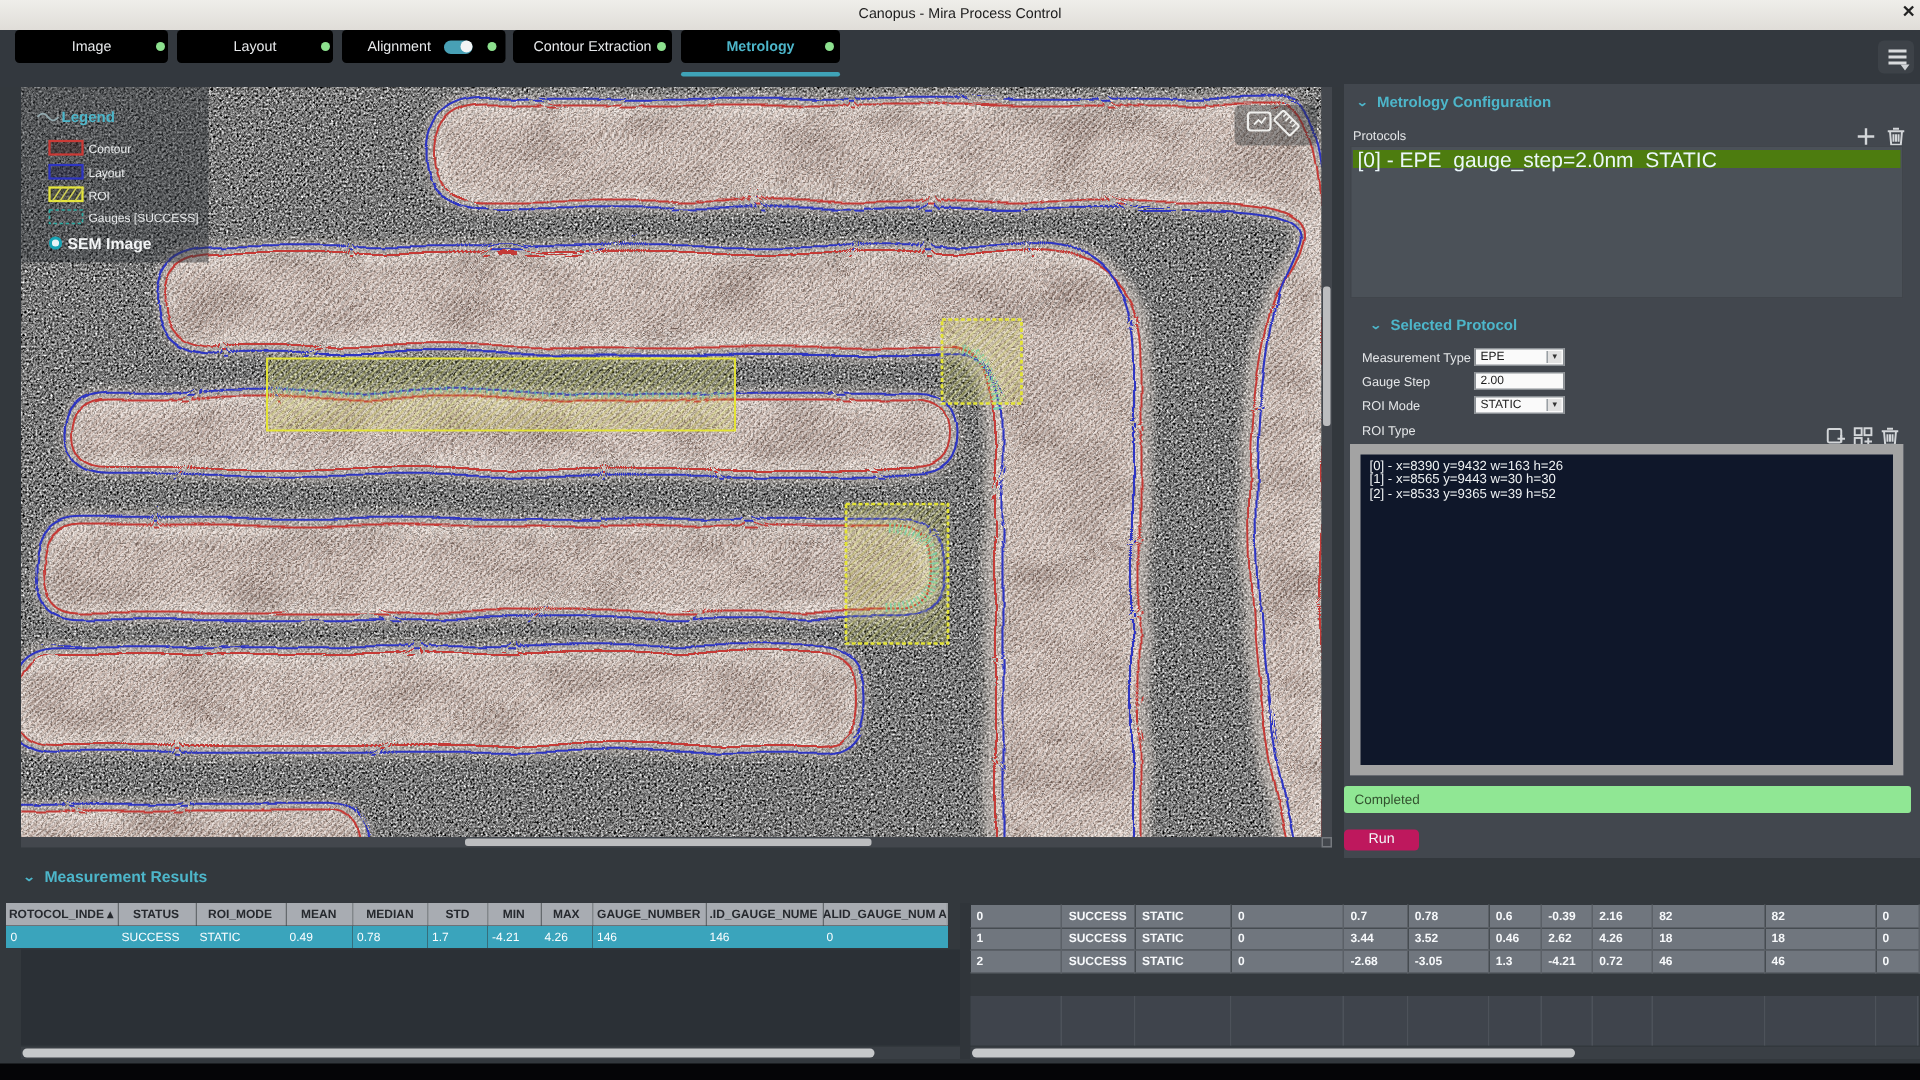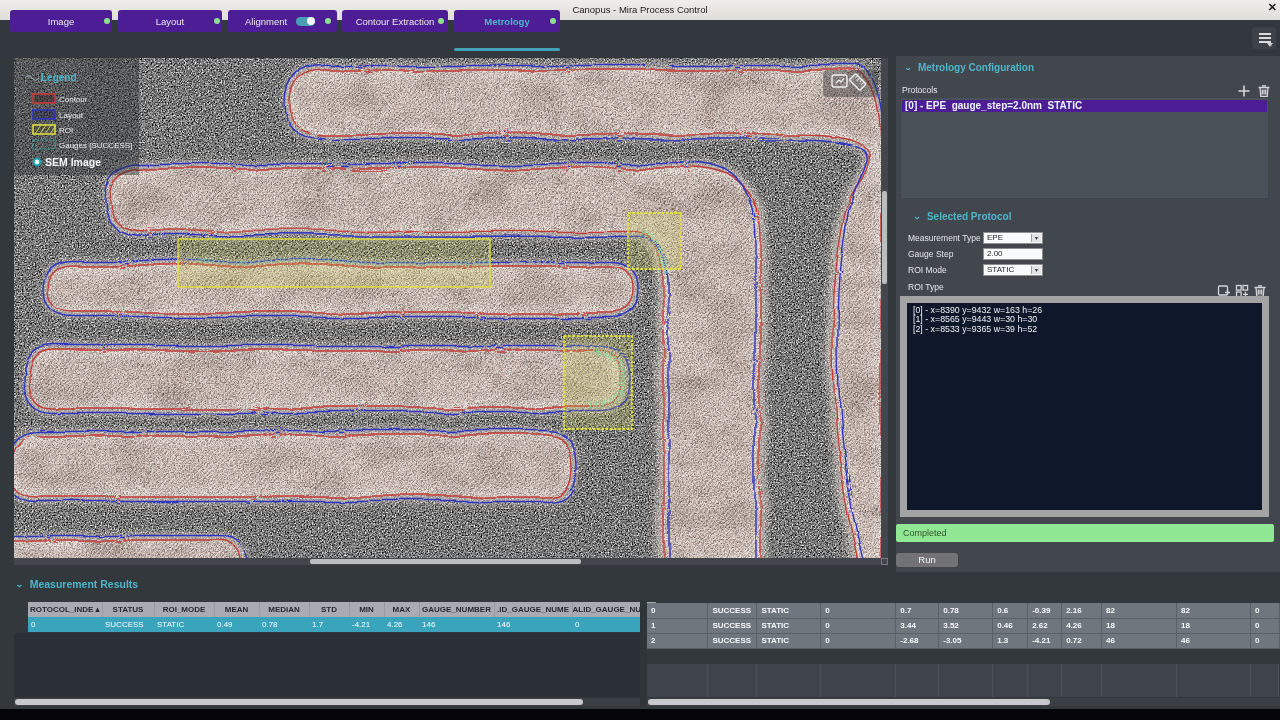--- a/index.html
+++ b/index.html
@@ -1,48 +1,48 @@
 <!DOCTYPE html>
 <html><head><meta charset="utf-8">
 <style>
 *{margin:0;padding:0;box-sizing:border-box}
 html,body{width:1280px;height:720px;overflow:hidden;background:#33383d;font-family:"Liberation Sans",sans-serif}
 .abs{position:absolute}
 #titlebar{left:0;top:0;width:1280px;height:20px;background:linear-gradient(#efeeea,#e0ddd8);color:#1b1b1b;font-size:9.5px;font-weight:normal;text-align:center;line-height:19px}
 #closex{right:3px;top:1px;font-size:11px;font-weight:bold;color:#222}
 #toolbar{left:0;top:20px;width:1280px;height:38px;background:#33383e}
-.tbtn{position:absolute;top:10px;height:22px;background:#4c1d95;border-radius:3px;color:#e7e9eb;font-size:9.5px;display:flex;align-items:center;justify-content:center}
+.tbtn{position:absolute;top:20px;height:22px;background:#000000;border-radius:3px;color:#e7e9eb;font-size:9.5px;display:flex;align-items:center;justify-content:center}
 .dot{position:absolute;width:6px;height:6px;border-radius:50%;background:#8ce08e;top:8px}
 .metro{color:#4db6ca;font-weight:bold}
 #underline{left:454px;top:48px;width:106px;height:3px;background:#3fa3b8;border-radius:2px}
 #burger{left:1252px;top:27px;width:24px;height:22px;background:#3d4248;border-radius:4px}
 .bline{position:absolute;left:7px;width:12px;height:2px;background:#d9dbdd}
 #sem{left:14px;top:58px}
 #hscroll{left:14px;top:558px;width:867px;height:7px;background:#43474d}
 #hthumb{left:310px;top:559px;width:271px;height:5px;background:#bcbdbf;border-radius:2px}
 #vscroll{left:881px;top:58px;width:7px;height:500px;background:#43474d}
 #vthumb{left:882px;top:191px;width:5px;height:93px;background:#bcbdbf;border-radius:2px}
 #corner{left:881px;top:558px;width:7px;height:7px;background:#43474d;border:1px solid #75797e}
 #rpanel{left:896px;top:56px;width:384px;height:516px;background:#42474e}
 .teal{color:#4db6ca;font-weight:bold}
 .chev{display:inline-block;transform:scaleY(0.8)}
 #mcfg{left:904px;top:62px;font-size:10px}
 .lbl{position:absolute;color:#e5e7e9;font-size:8.5px}
 #protobox{left:900px;top:97px;width:369px;height:102px;background:#4b5158;border:1px solid #40454b}
-#protorow{left:902px;top:100px;width:365px;height:12px;background:#4c1d95;color:#eaf6fa;font-size:10px;font-weight:bold;line-height:12px;padding-left:3px}
+#protorow{left:902px;top:100px;width:365px;height:12px;background:#4d7c0f;color:#eaf6fa;font-size:14px;font-weight:normal;line-height:12px;padding-left:3px}
 #selprot{left:913px;top:211px;font-size:10px}
 .ctl{position:absolute;left:983px;width:60px;height:12px;background:#fafafa;border:1px solid #8a8f94;font-size:8px;color:#1a1a1a;line-height:10px;padding-left:3px}
 .dd{position:absolute;right:1px;top:1px;width:10px;height:8px;background:#e2e2e2;border-left:1px solid #9aa0a5;font-size:6px;color:#333;text-align:center;line-height:8px}
 #roibox{left:900px;top:296px;width:369px;height:221px;background:#0f172a;border:7px solid #a3a3a3}
 .roiline{color:#eef1f3;font-size:8.8px;line-height:9.3px;padding:3px 0 0 6px}
 #completed{left:896px;top:524px;width:378px;height:18px;background:#90e794;border-radius:2px;color:#33522f;font-size:9px;line-height:18px;padding-left:7px}
-#runbtn{left:896px;top:553px;width:62px;height:14px;background:#737373;border-radius:3px;color:#f2f6f8;font-size:9.5px;text-align:center;line-height:14px}
+#runbtn{left:896px;top:553px;width:50px;height:14px;background:#be185d;border-radius:3px;color:#f2f6f8;font-size:9.5px;text-align:center;line-height:14px}
 #mres{left:15px;top:578px;font-size:10.5px}
 table{border-collapse:collapse;table-layout:fixed}
-#ltable{left:28px;top:602px}
+#ltable{left:4px;top:602px}
 #ltable th{background:#a8acb2;color:#26292e;font-size:8px;font-weight:bold;height:15px;overflow:hidden;white-space:nowrap;border-right:1px solid #979ba0}
 #ltable td{background:#3aa4bc;color:#fcfeff;font-size:8px;height:15px;padding-left:3px;overflow:hidden;white-space:nowrap}
 #lbody{left:14px;top:633px;width:626px;height:64px;background:#2b3036}
 #lscroll{left:14px;top:698px;width:626px;height:8px;background:#3a3f45}
 #lthumb{left:15px;top:699px;width:568px;height:6px;background:#c6c8ca;border-radius:3px}
 #rtable{left:647px;top:603px}
 #rtable th{background:#a8acb2;color:#26292e;font-size:8px;font-weight:bold;height:15px;overflow:hidden;white-space:nowrap;border-right:1px solid #979ba0}
 #rtable td{background:#70767e;color:#f7f9fb;font-size:8px;font-weight:bold;height:15px;padding-left:4px;overflow:hidden;white-space:nowrap;border-bottom:1px solid #5b6067;border-right:1px solid #5b6067}
 #rbelow{left:647px;top:664px;width:633px;height:33px;display:flex}
 #rbelow div{height:33px;background:#3f444c;border-right:1px solid #4d525a}

